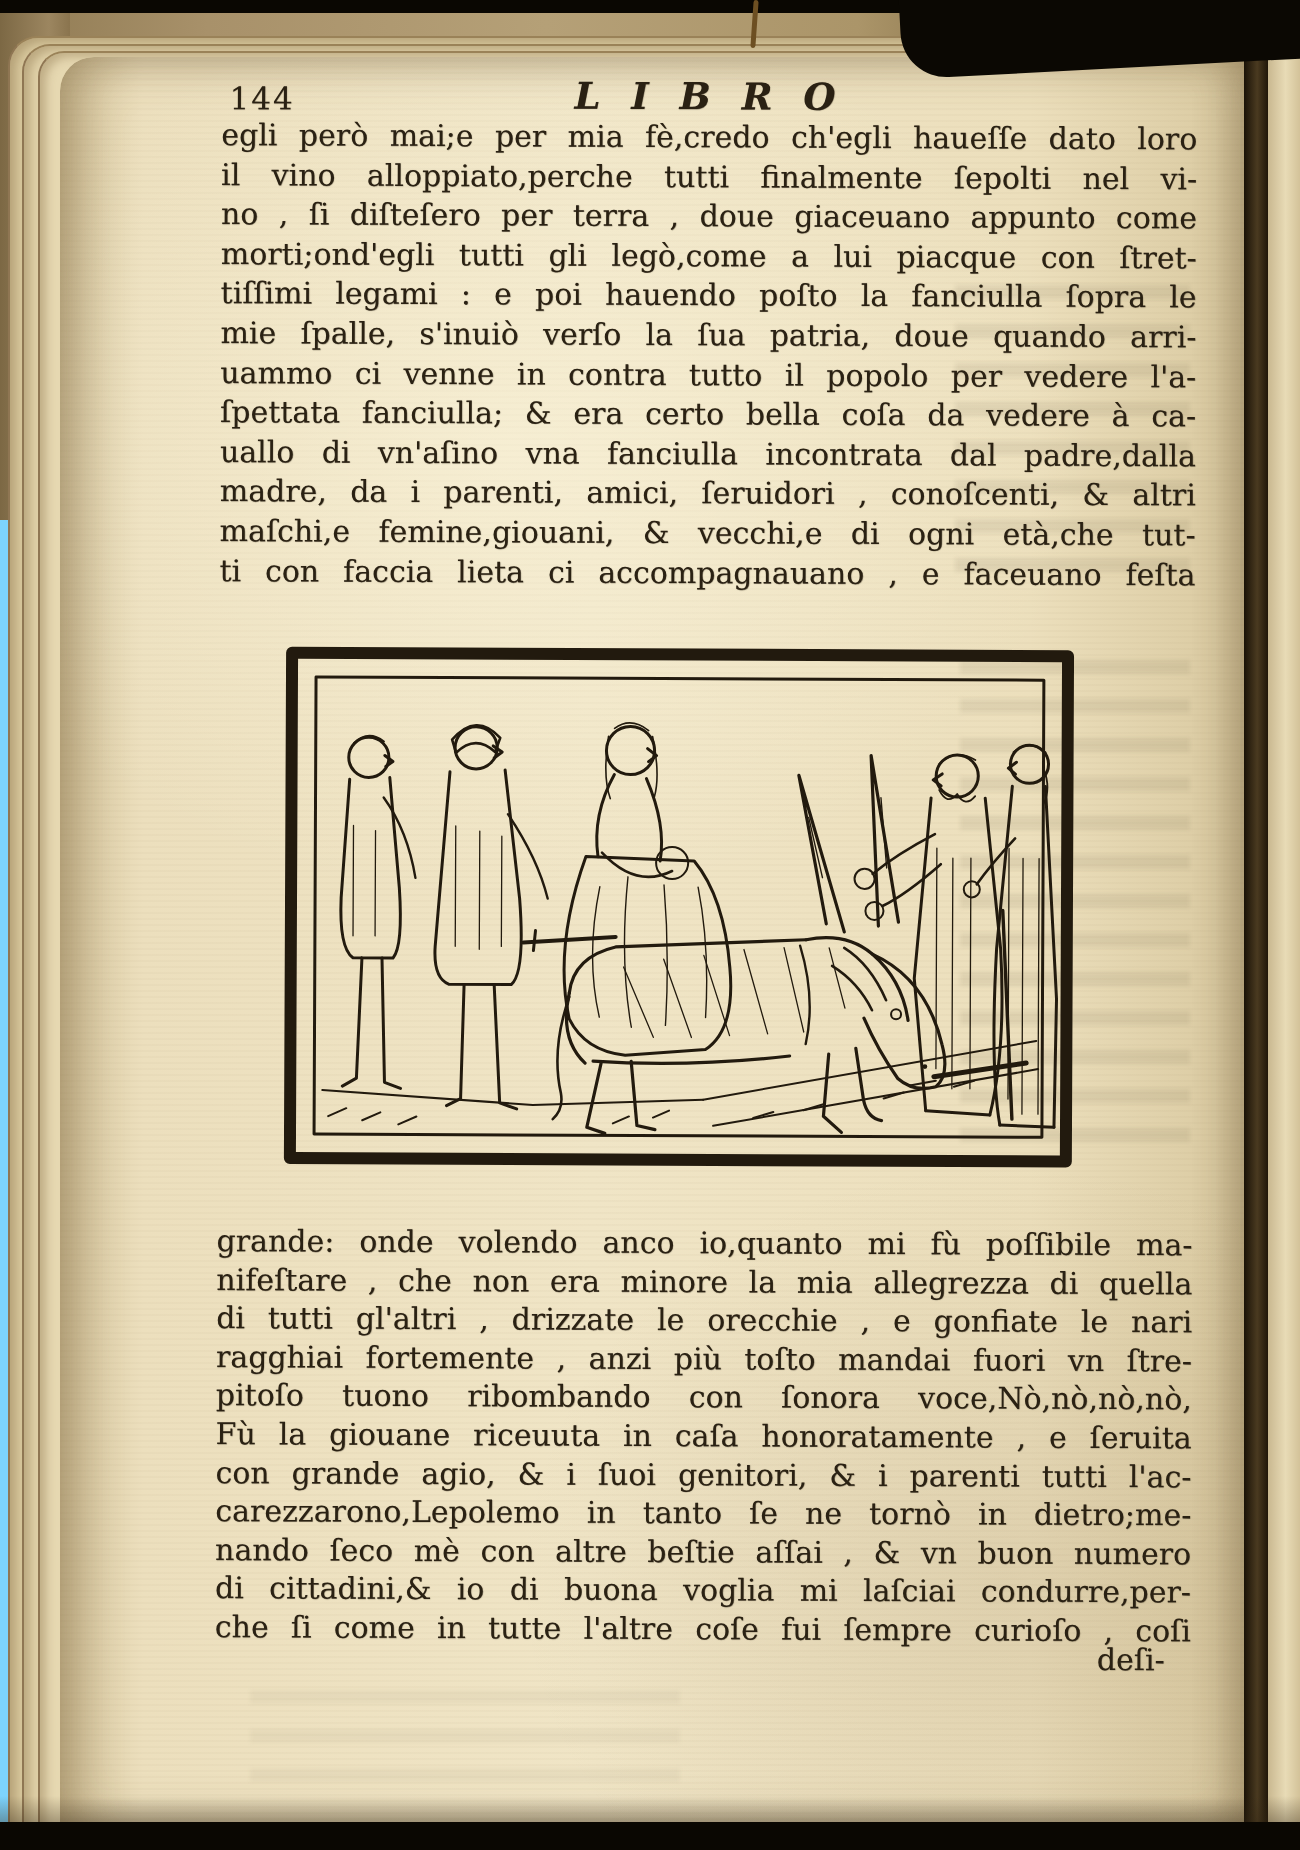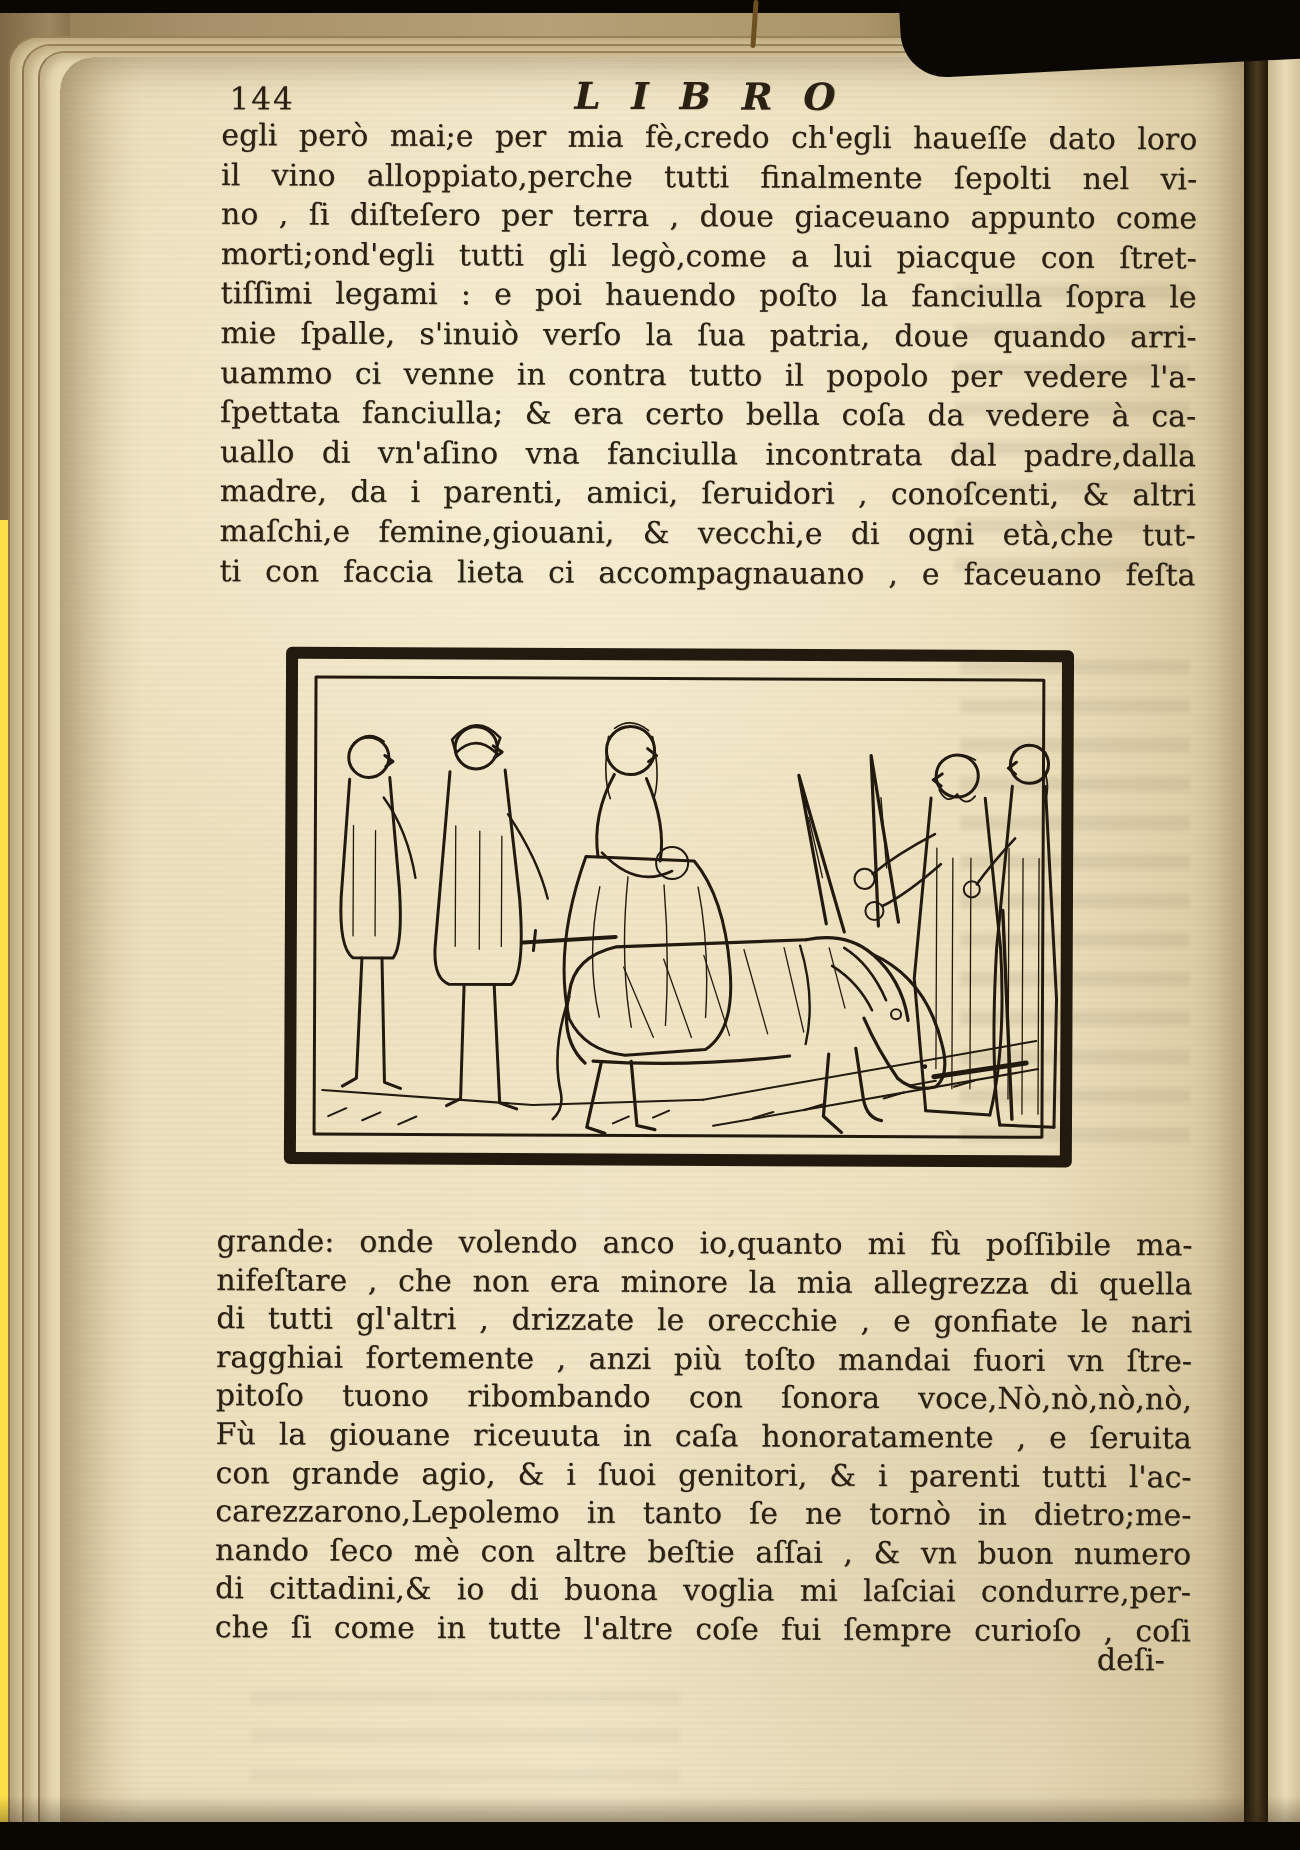--- a/index.html
+++ b/index.html
@@ -1,18 +1,18 @@
 <!DOCTYPE html>
 <html><head>
 <meta charset="utf-8">
 <style>
   html,body { margin:0; padding:0; background:#0b0804; }
   .screen {
     position:relative; width:1300px; height:1850px; overflow:hidden;
-    background:#fde047;
+    background:#7dd3fc;
     font-family:"DejaVu Serif", serif;
   }
   
   .backing {
     position:absolute; left:0; top:4px; width:100%; height:120px;
     background:linear-gradient(90deg,#8f7a52 0%,#a8916a 16%,#b5a077 42%,#ab9569 66%,#6b5530 86%,#1d1408 97%);
   }
   .backing-left {
     position:absolute; left:0; top:0; width:70px; height:520px;
     background:linear-gradient(90deg,#7c6844,#9c8660 70%,#8a744e);

